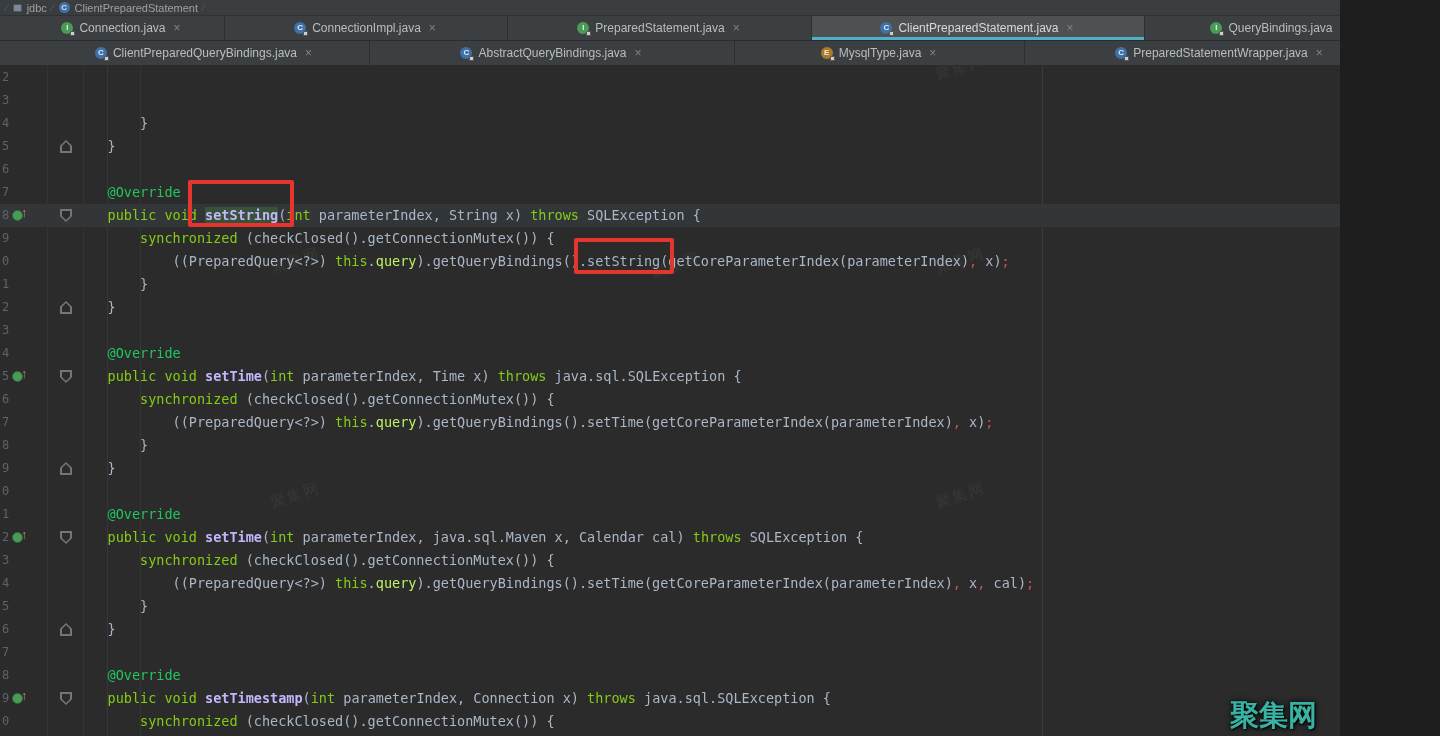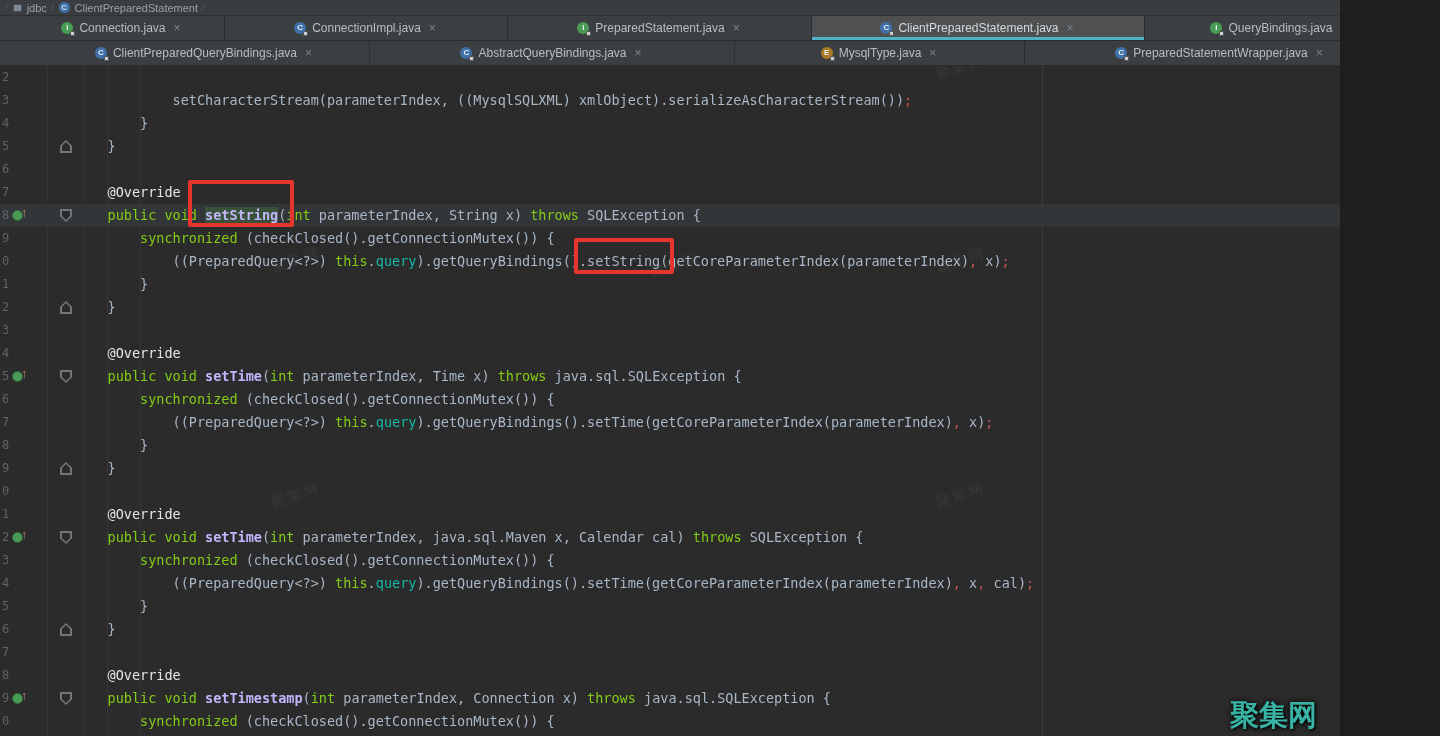--- a/index.html
+++ b/index.html
@@ -55,24 +55,24 @@
   .g3 { left:107px; background:#343637; }
   .g4 { left:140px; background:#333536; }
   .gmargin { left:1042px; background:#3a3c3e; }
   .line { position:relative; width:1404px; height:23px; }
   .line.current { background:#333638; }
   .lnum { position:absolute; left:2px; top:4px; font:12px "DejaVu Sans Mono", monospace; color:#606366; }
   .txt  { position:absolute; left:75px; top:0; height:23px; line-height:23px; white-space:pre;
           font-family:"DejaVu Sans Mono", monospace; font-size:13.5px; }
   .tok-pln  { color:#a9b7c6; }
   .tok-kw   { color:#84cc16; }
-  .tok-ann  { color:#e5e5e5; }
+  .tok-ann  { color:#22c55e; }
   .tok-decl { color:#c4b5fd; font-weight:bold; }
   .tok-hl   { background:#375239; }
-  .tok-field{ color:#14b8a6;text-align:right; }
+  .tok-field{ color:#bef264;text-align:right; }
   .tok-com  { color:#808080; }
   .tok-red  { color:#c75450; }
   .ovr { position:absolute; left:12px; top:5px; width:18px; height:13px; }
   .ovr-c { position:absolute; left:0; top:1px; width:11px; height:11px; border-radius:50%;
            background:#4a9b57; border:1px solid #2f6b3a; }
   .ovr-a { position:absolute; left:9px; top:-3px; color:#cf8e6d; font-size:12px; font-weight:bold; }
   .fold { position:absolute; left:60px; top:5px; width:12px; height:13px; }
   .fold i { position:absolute; inset:0; background:#71767a; }
   .fold i::after { content:""; position:absolute; inset:2px; background:#2b2b2b; }
   .fold.start i, .fold.start i::after { clip-path:polygon(0 0,100% 0,100% 55%,50% 100%,0 55%); }
@@ -184,21 +184,20 @@
     <div class="vguide g3"></div>
     <div class="vguide g4"></div>
     <div class="vguide gmargin"></div>
 
     <div id="code-lines">
         <div class="line">
           <span class="lnum">2</span>
         </div>
         <div class="line">
           <span class="lnum">3</span>
-          <span class="txt"><span class="tok-pln">            setCharacterStream(parameterIndex, ((MysqlSQLXML) xmlObject).serializeAsCharacterStream())</span><span class="tok-red">;</span></span>
         </div>
         <div class="line">
           <span class="lnum">4</span>
           <span class="txt"><span class="tok-pln">        }</span></span>
         </div>
         <div class="line">
           <span class="lnum">5</span>
           <span class="fold end">
             <i></i>
           </span>

